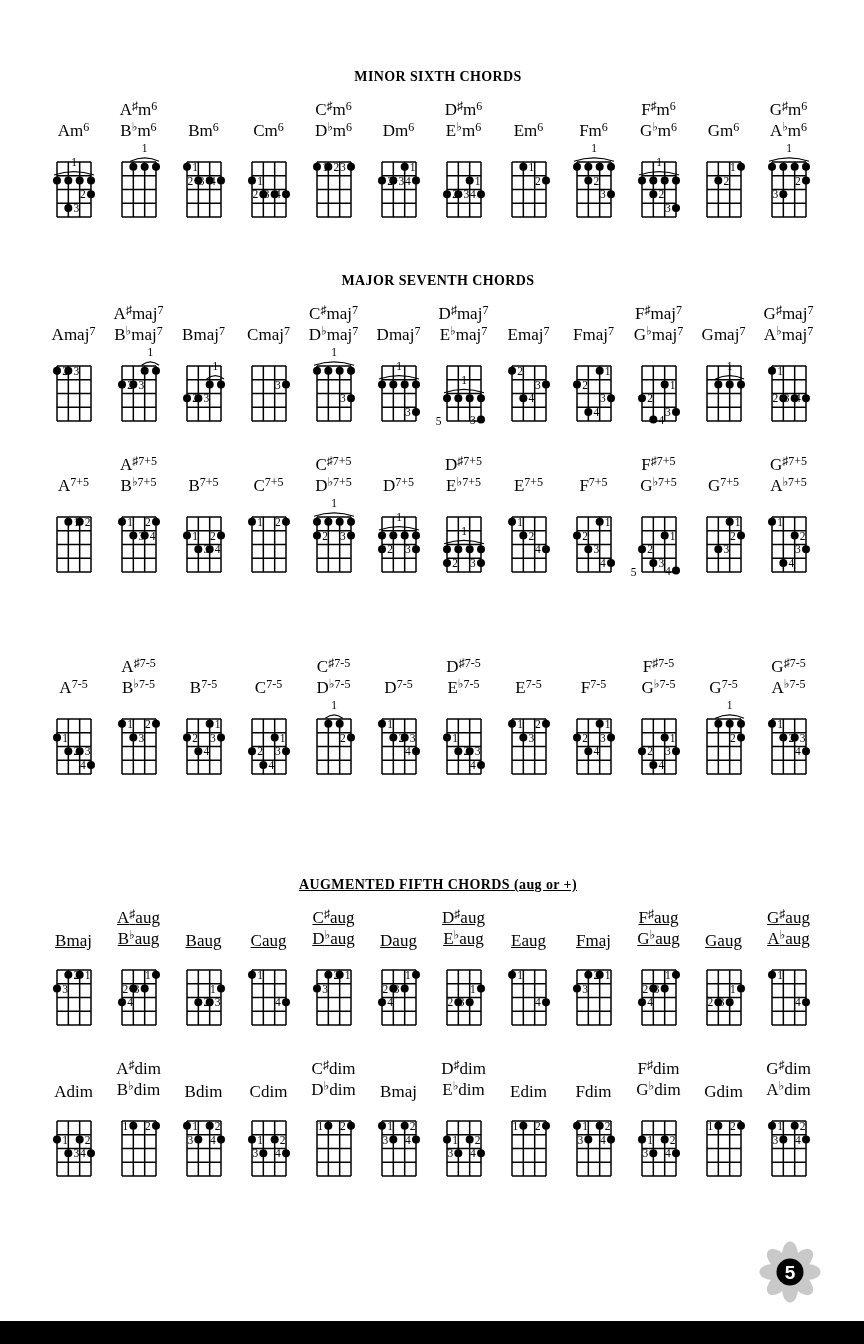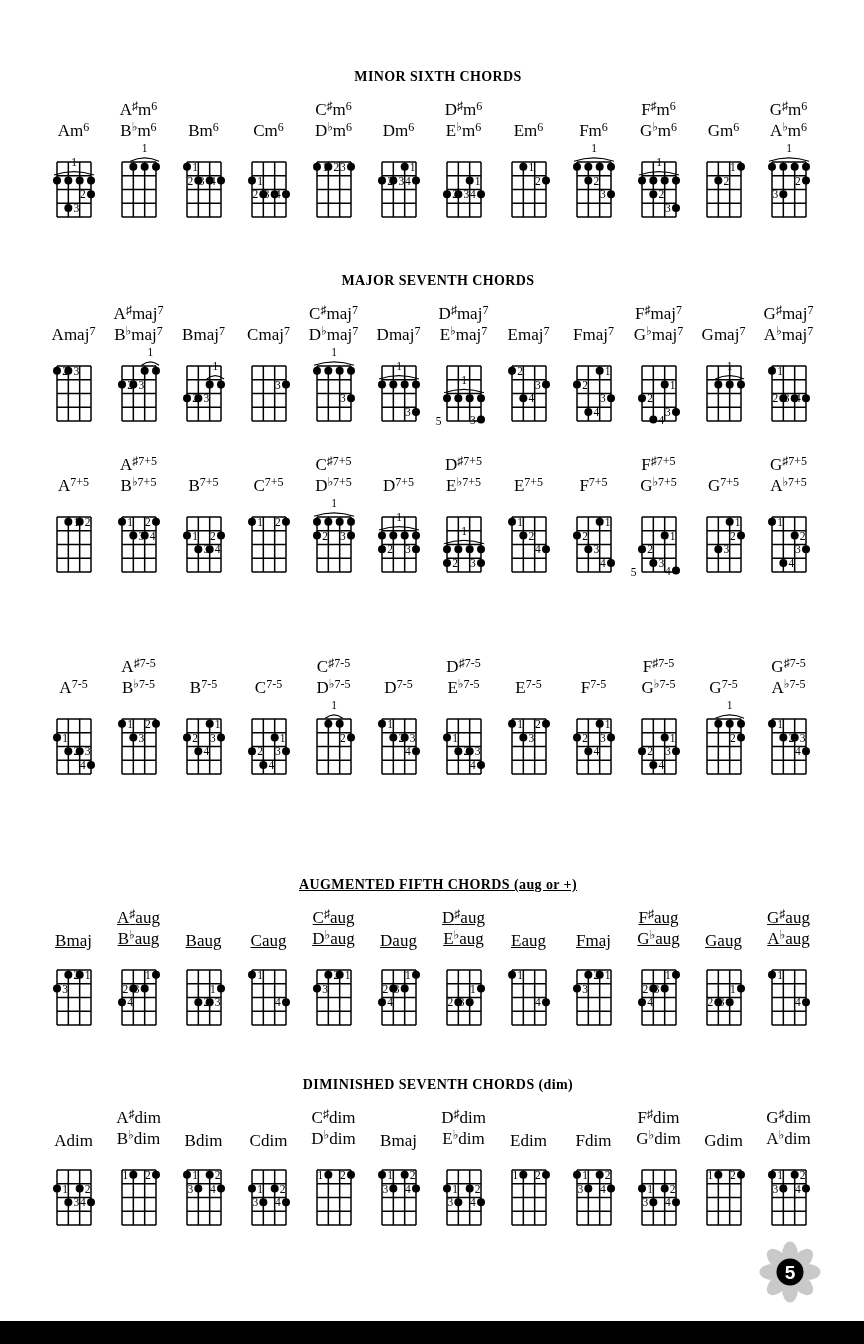--- a/index.html
+++ b/index.html
@@ -1570,21 +1570,20 @@
               </g>
               <circle cx="0.00" cy="4.80" r="4" fill="#000"></circle>
               <text x="5.20" y="8.80" text-anchor="start" font-size="11.5" fill="#000">1</text>
               <circle cx="34.00" cy="32.30" r="4" fill="#000"></circle>
               <text x="28.80" y="36.30" text-anchor="end" font-size="11.5" fill="#000">4</text>
             </svg>
           </div>
         </div>
       </section>
       <section class="section" style="top: 1058px;">
-        <h2>DIMINISHED SEVENTH CHORDS (dim)</h2>
         <div class="chord-row">
           <div class="chord">
             <div class="labels">
               <span class="lbl-line">Adim</span>
             </div>
             <svg class="diagram" width="66" height="81" viewBox="-16 -20 66 81" font-family="Liberation Serif, DejaVu Serif, serif">
               <g stroke="#000" stroke-width="1.5">
                 <line x1="0" y1="0.00" x2="34" y2="0.00"></line>
                 <line x1="0" y1="13.75" x2="34" y2="13.75"></line>
                 <line x1="0" y1="27.50" x2="34" y2="27.50"></line>

